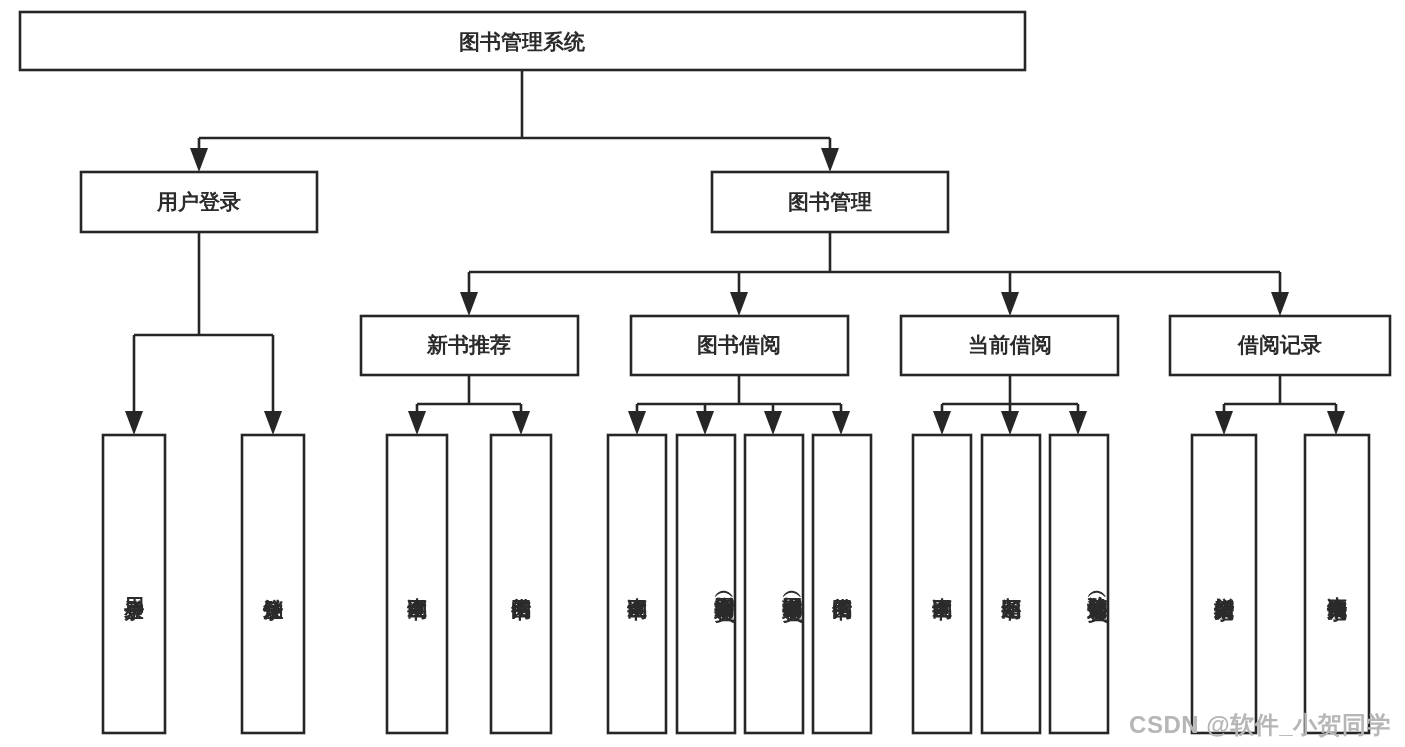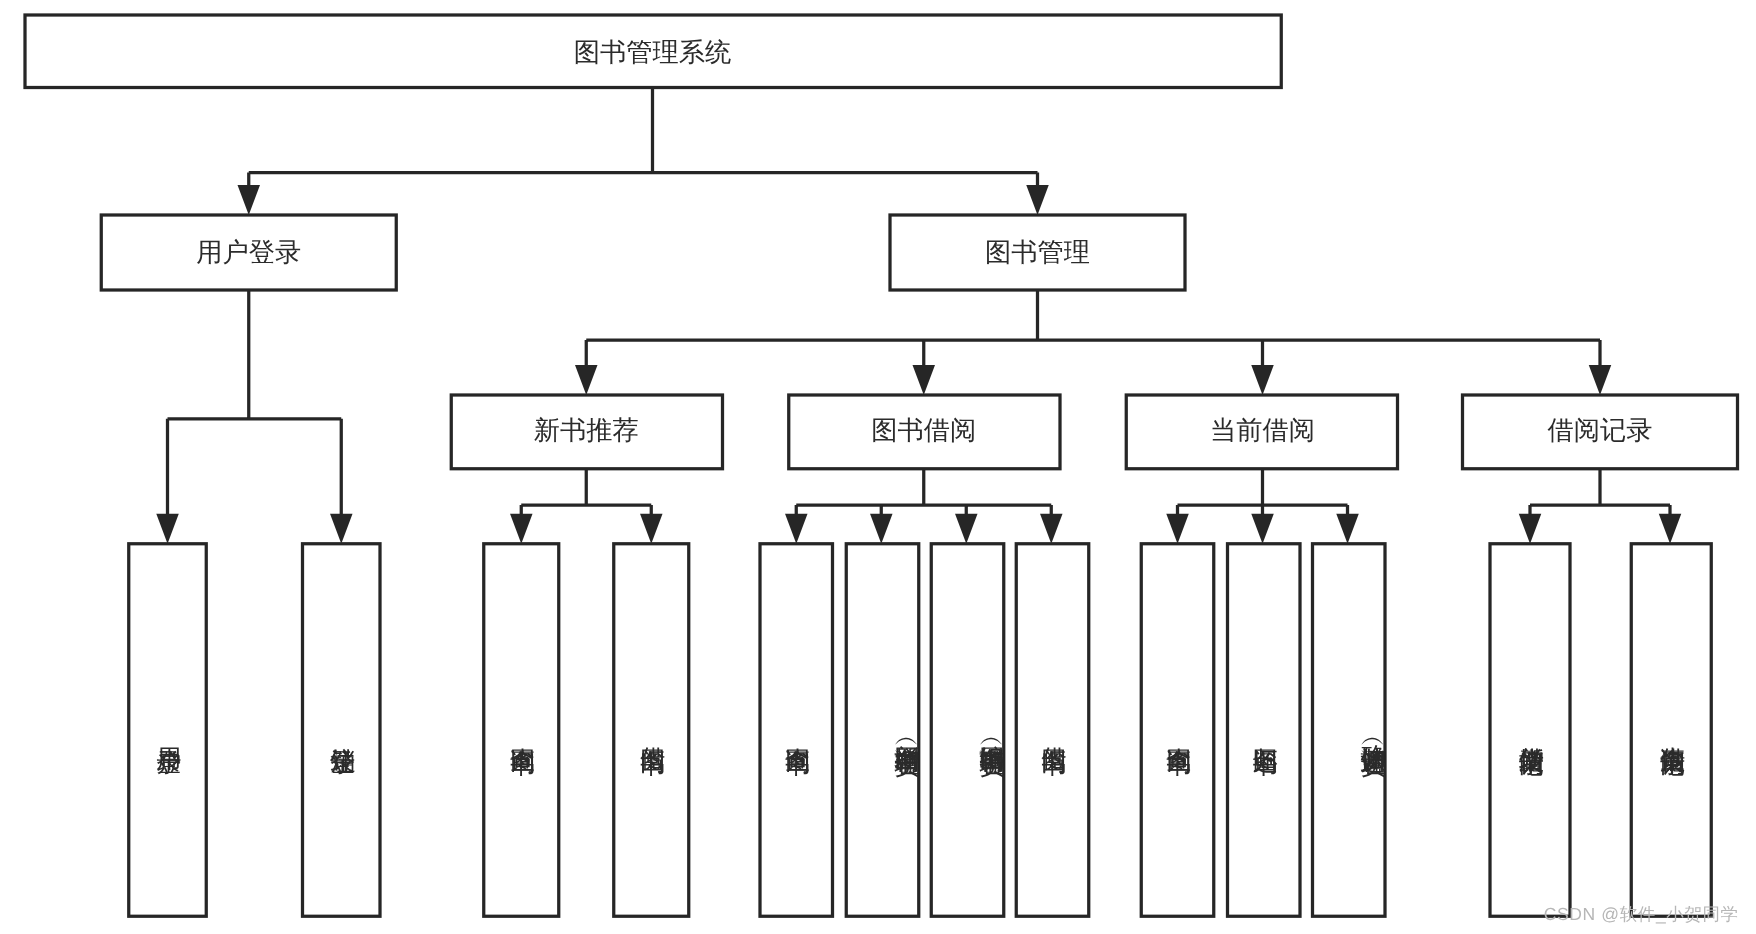--- a/index.html
+++ b/index.html
@@ -11,20 +11,21 @@
     width: 1405px;
     height: 747px;
     font-family: "Liberation Sans", "DejaVu Sans", sans-serif;
     overflow: hidden;
     position: relative;
   }
   #diagram-root {
     position: relative;
     width: 1405px;
     height: 747px;
+    font-weight: bold;
   }
   svg#flow {
     position: absolute;
     top: 0;
     left: 0;
     width: 1405px;
     height: 747px;
   }
   .node-box {
     fill: #ffffff;
@@ -63,21 +64,21 @@
     align-items: center;
     justify-content: center;
     pointer-events: none;
     letter-spacing: 1px;
   }
   .watermark {
     position: absolute;
     right: 14px;
     bottom: 6px;
     font-family: "Liberation Sans", "DejaVu Sans", sans-serif;
-    font-size: 14px;
+    font-size: 24px;
     color: #b6b6b6;
     white-space: nowrap;
     letter-spacing: 0.5px;
   }
 </style>
 </head>
 <body>
 
 <div id="diagram-root">
 

